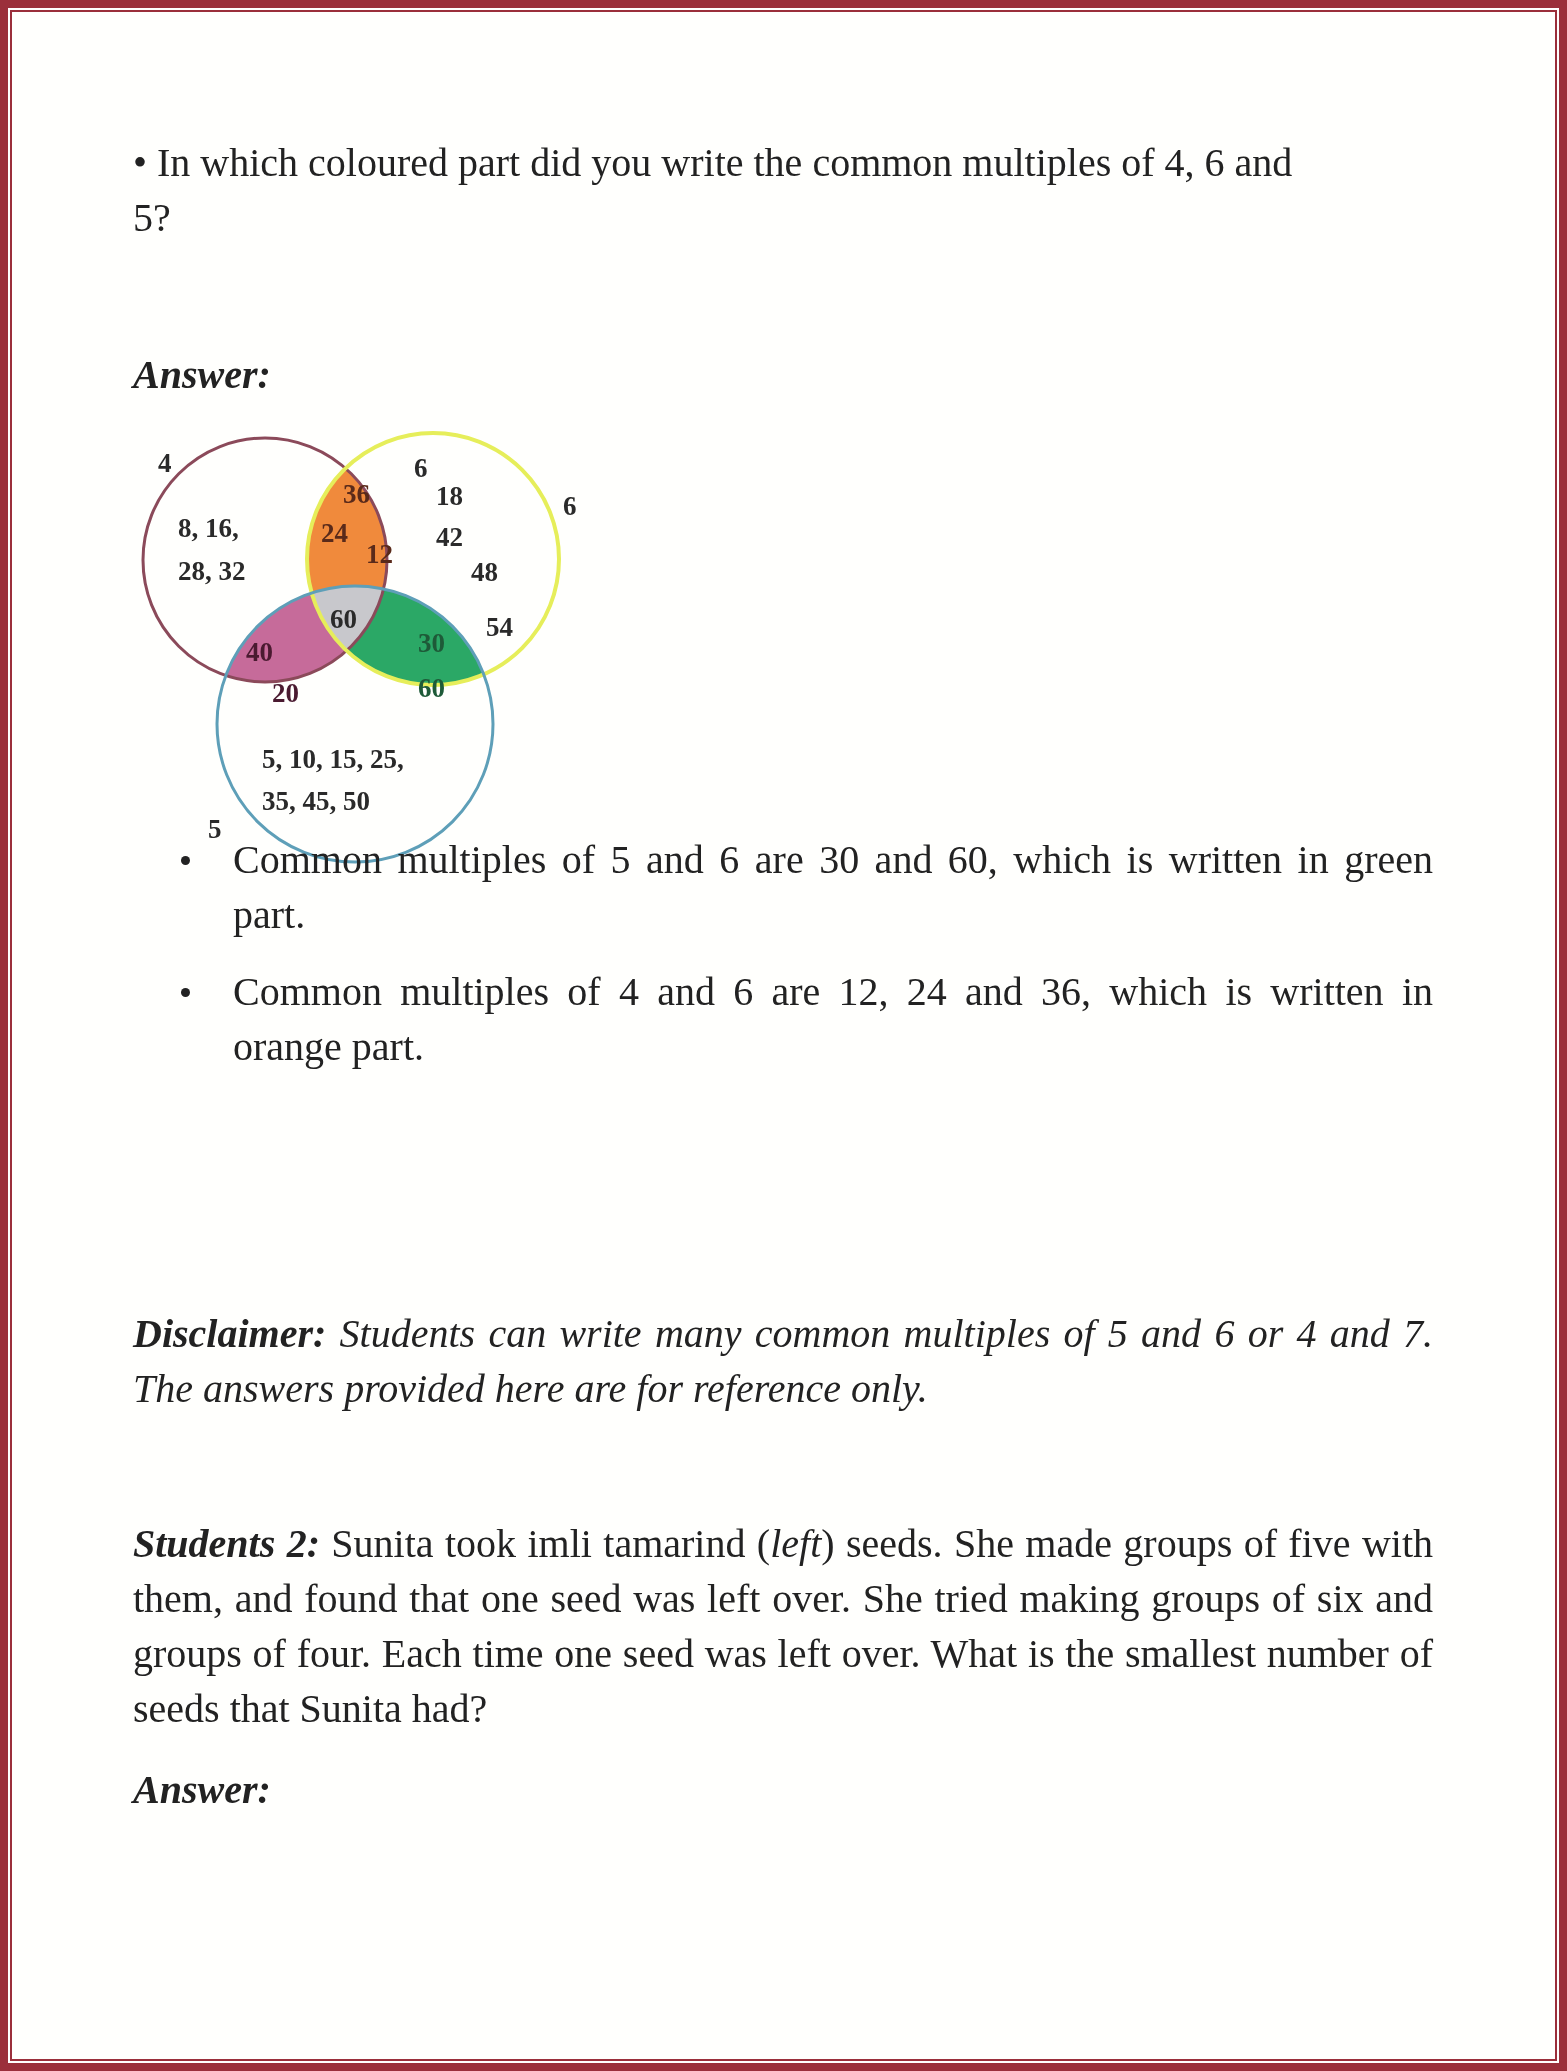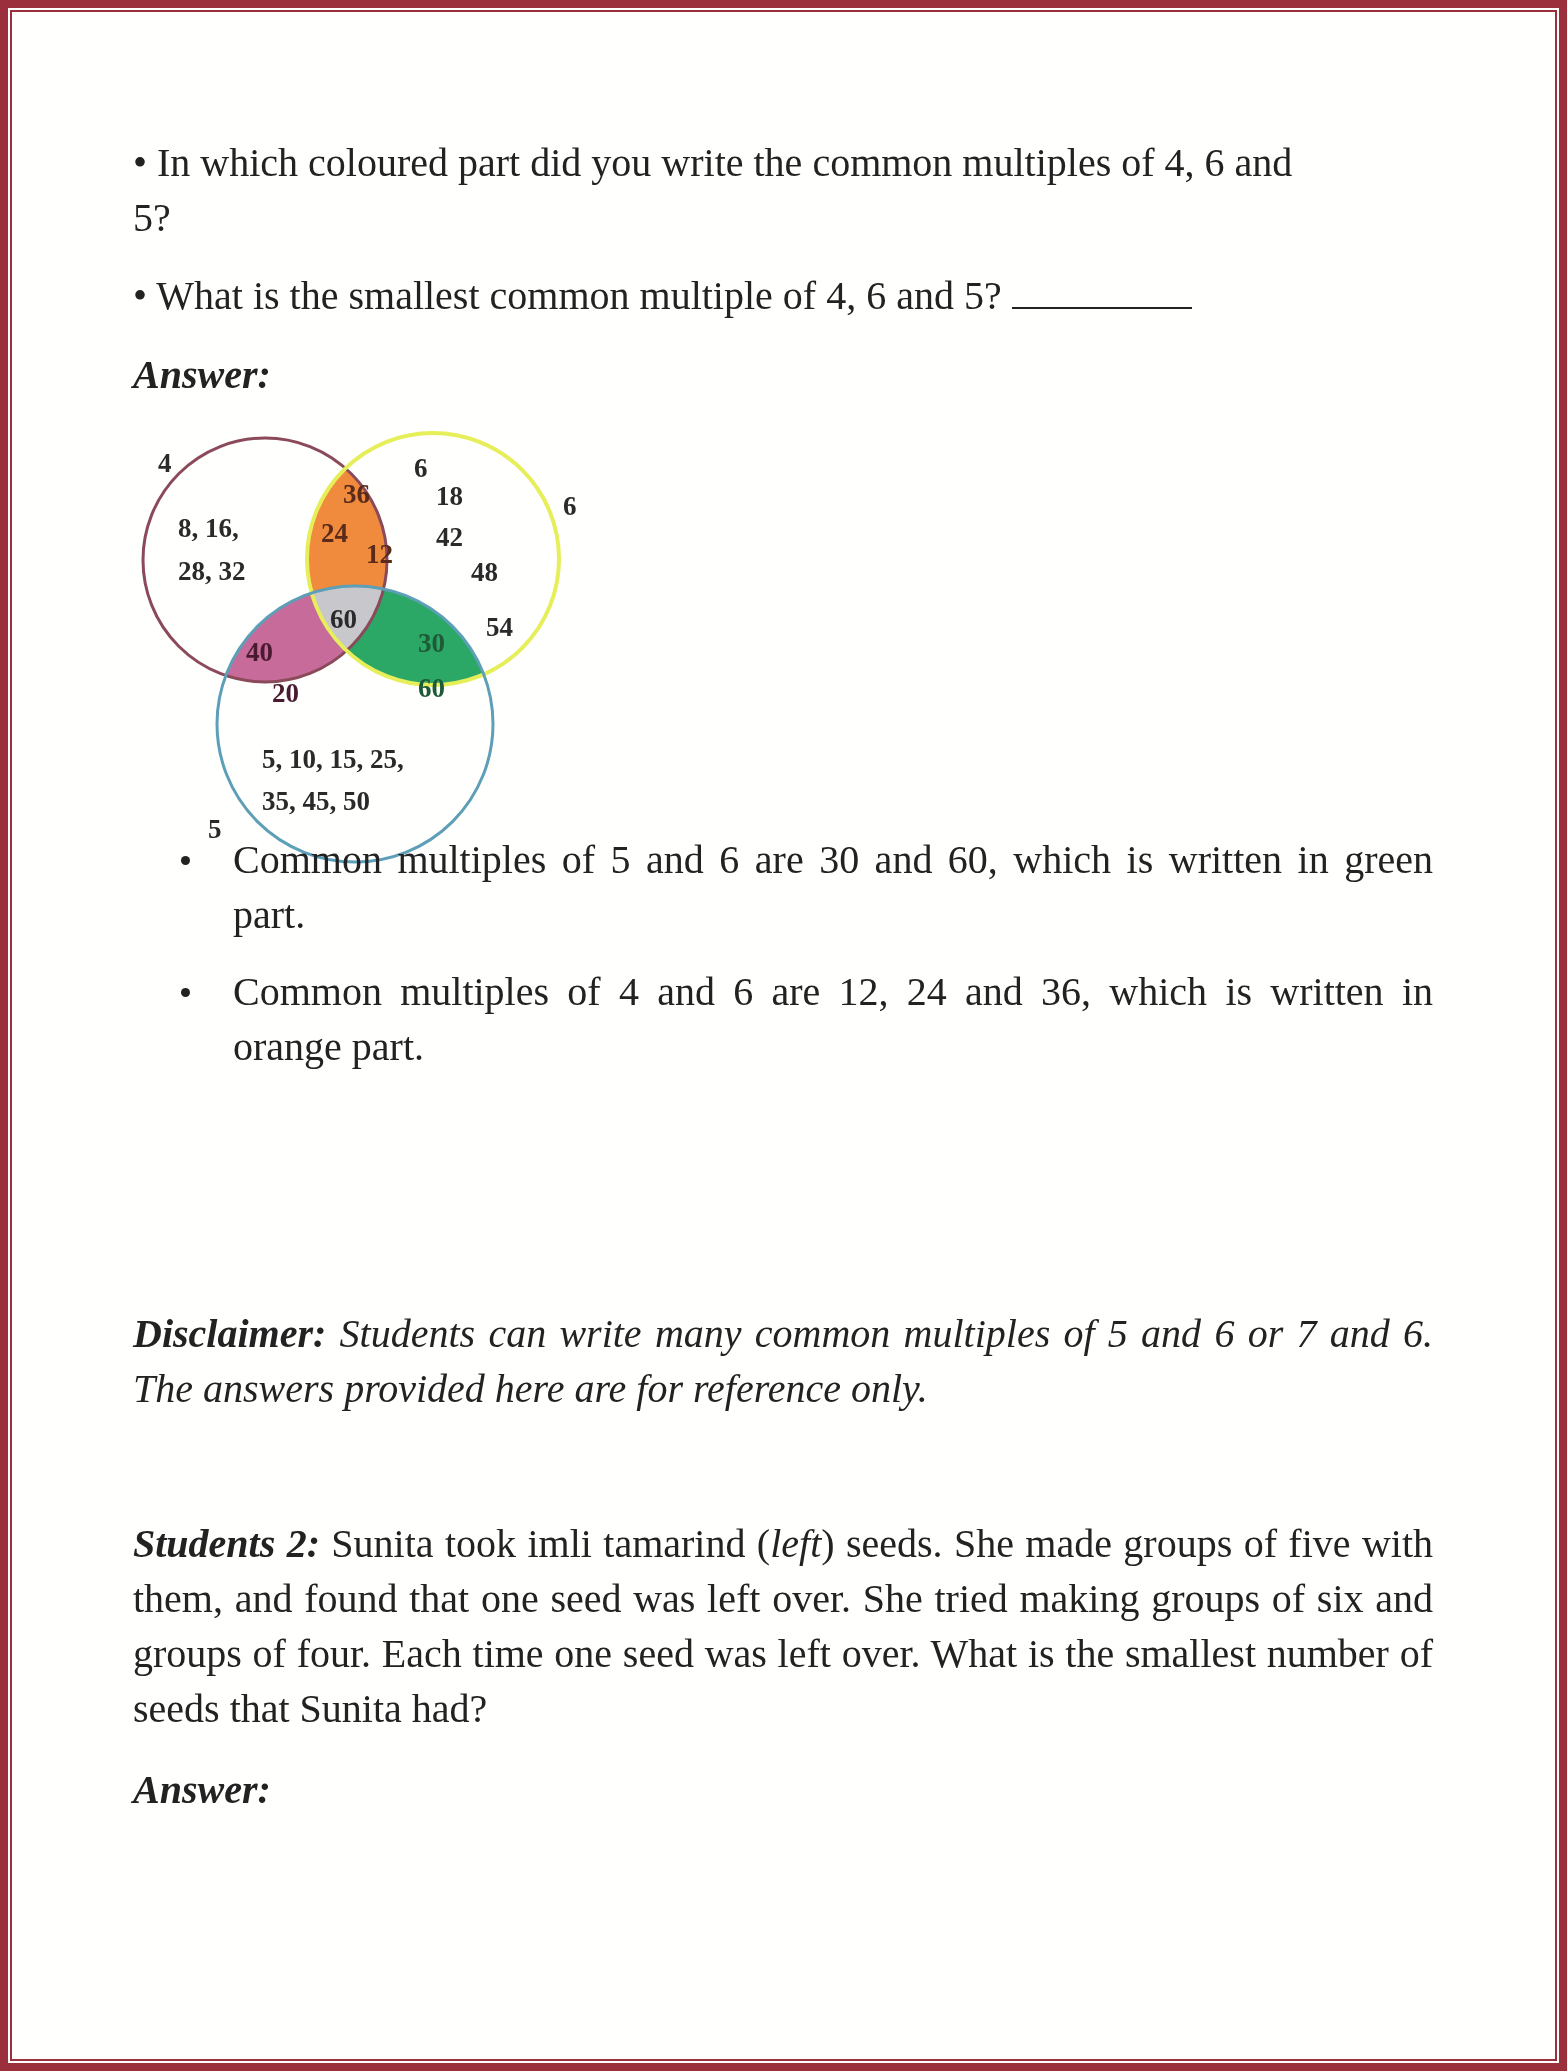--- a/index.html
+++ b/index.html
@@ -21,23 +21,20 @@
 </head>
 <body>
 
 <div class="frame-gap"></div>
 <div class="frame-inner"></div>
 
 <div class="page">
 
   <div class="line" style="top:143px;">• In which coloured part did you write the common multiples of 4, 6 and</div>
   <div class="line" style="top:198px;">5?</div>
-  <div class="line" style="top:276px;">
-    <span>• What is the smallest common multiple of 4, 6 and 5?</span><span class="blank"></span>
-  </div>
   <div class="line bold" style="top:355px;">Answer:</div>
 
   <svg class="venn" width="620" height="900" viewBox="0 0 620 900">
     <defs>
       <clipPath id="clipA">
           <circle cx="265" cy="560" r="122"></circle>
         </clipPath>
       <clipPath id="clipB">
           <circle cx="433" cy="559" r="126"></circle>
         </clipPath>
@@ -95,21 +92,21 @@
     <text x="262" y="768">5, 10, 15, 25,</text>
     <text x="262" y="810">35, 45, 50</text>
   </svg>
 
   <ul class="bullets" style="top:832px;">
     <li><span class="dot"></span><span>Common multiples of 5 and 6 are 30 and 60, which is written in green part.</span></li>
     <li><span class="dot"></span><span>Common multiples of 4 and 6 are 12, 24 and 36, which is written in orange part.</span></li>
   </ul>
 
   <div class="para ital" style="top:1306px;">
-    <span class="bold">Disclaimer:</span><span> Students can write many common multiples of 5 and 6 or 7 and 6. The answers provided here are for reference only.</span>
+    <span class="bold">Disclaimer:</span><span> Students can write many common multiples of 5 and 6 or 4 and 7. The answers provided here are for reference only.</span>
   </div>
 
   <div class="para" style="top:1516px;">
     <span class="bold">Students 2:</span><span> Sunita took imli tamarind (</span><span class="ital">left</span><span>) seeds. She made groups of five with them, and found that one seed was left over. She tried making groups of six and groups of four. Each time one seed was left over. What is the smallest number of seeds that Sunita had?</span>
   </div>
 
   <div class="line bold" style="top:1770px;">Answer:</div>
 
 </div>
 

